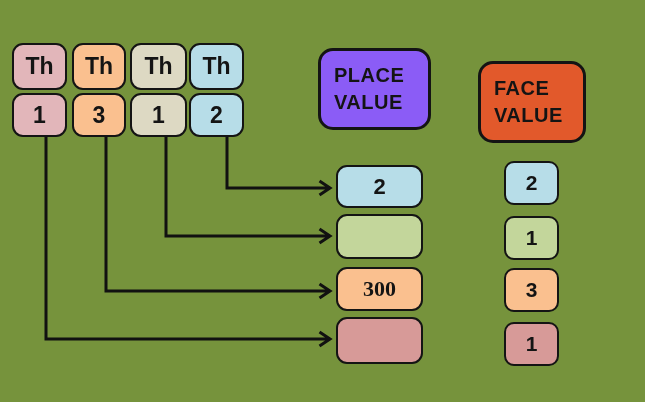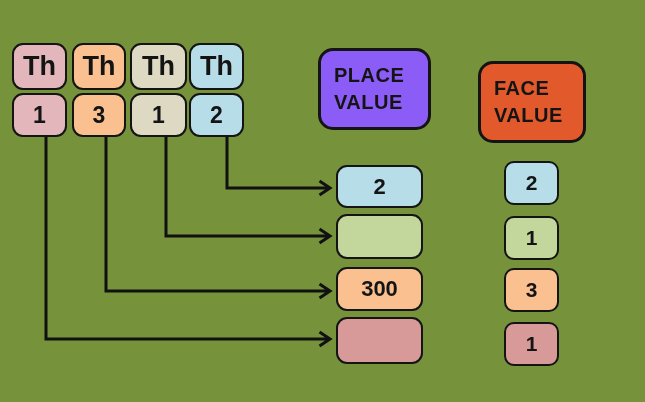--- a/index.html
+++ b/index.html
@@ -24,21 +24,21 @@
     font-weight: 700;
     color: #141414;
   }
 
   
   .c0 { left: 12px;  width: 55px; }
   .c1 { left: 72px;  width: 54px; }
   .c2 { left: 130px; width: 57px; }
   .c3 { left: 189px; width: 55px; }
 
-  .th-box    { top: 43px; height: 47px; font-size: 27px; }
+  .th-box    { top: 43px; height: 47px; font-size: 23px; }
   .digit-box { top: 93px; height: 44px; font-size: 23px; }
 
   
   .header {
     flex-direction: column;
     align-items: flex-start;
     justify-content: center;
     padding-left: 13px;
     border-width: 3px;
     border-radius: 15px;
@@ -103,21 +103,21 @@
     <span>PLACE</span>
     <span>VALUE</span>
   </div>
   <div class="box header fv-header" style="background-color: rgb(226, 89, 43);">
     <span>FACE</span>
     <span>VALUE</span>
   </div>
 
   <div class="box pv-cell pv-r0" style="background-color: rgb(183, 221, 232);">2</div>
   <div class="box pv-cell pv-r1" style="background-color: rgb(195, 214, 155);"></div>
-  <div class="box pv-cell pv-r2" style="background-color: rgb(250, 192, 143);">300</div>
+  <div class="box pv-cell pv-r2" style="background-color: rgb(250, 192, 143); font-family: Liberation Serif, serif;">300</div>
   <div class="box pv-cell pv-r3" style="background-color: rgb(215, 154, 152);"></div>
 
   <div class="box fv-cell fv-r0" style="background-color: rgb(183, 221, 232);">2</div>
   <div class="box fv-cell fv-r1" style="background-color: rgb(195, 214, 155);">1</div>
   <div class="box fv-cell fv-r2" style="background-color: rgb(250, 192, 143);">3</div>
   <div class="box fv-cell fv-r3" style="background-color: rgb(215, 154, 152);">1</div>
 
 </div>
 
 </body></html>

